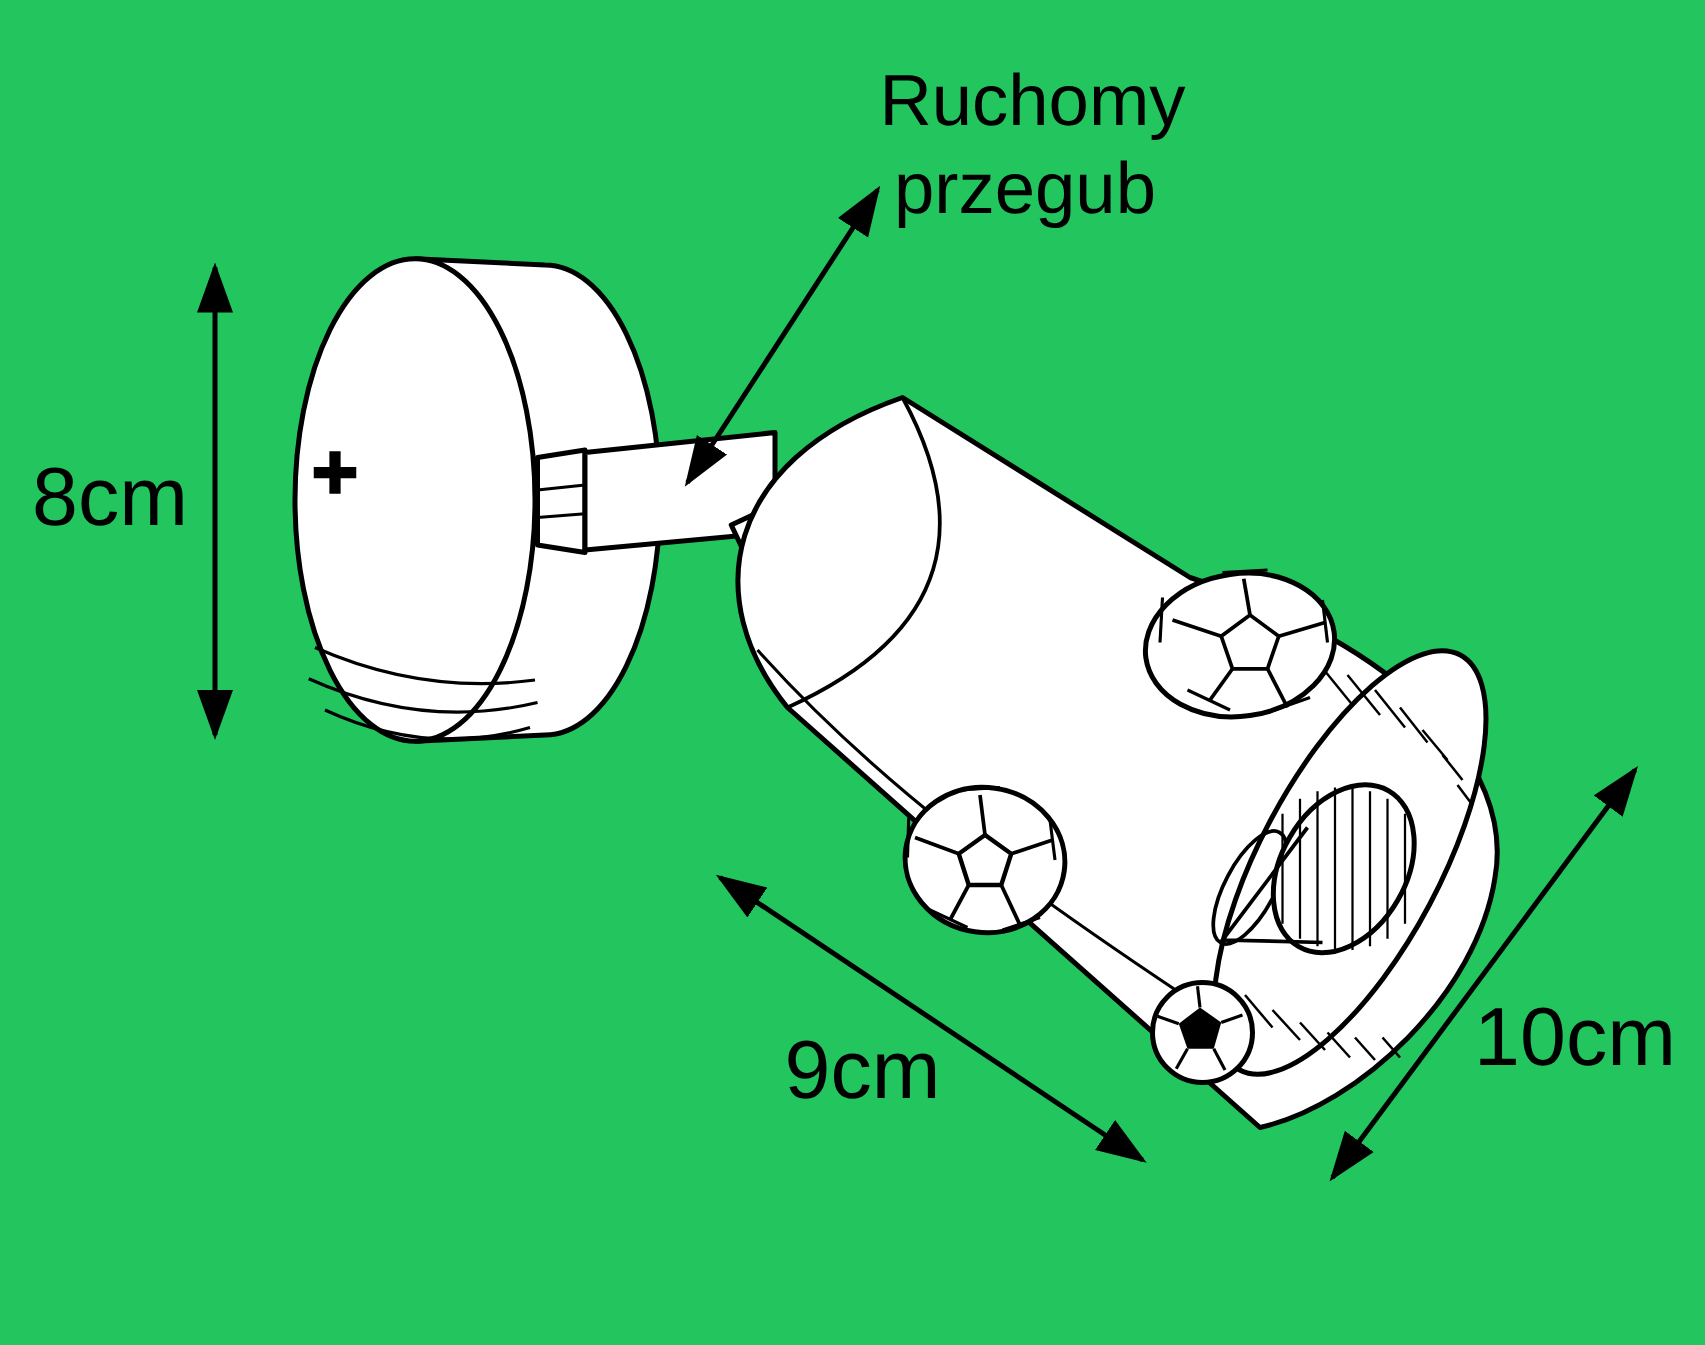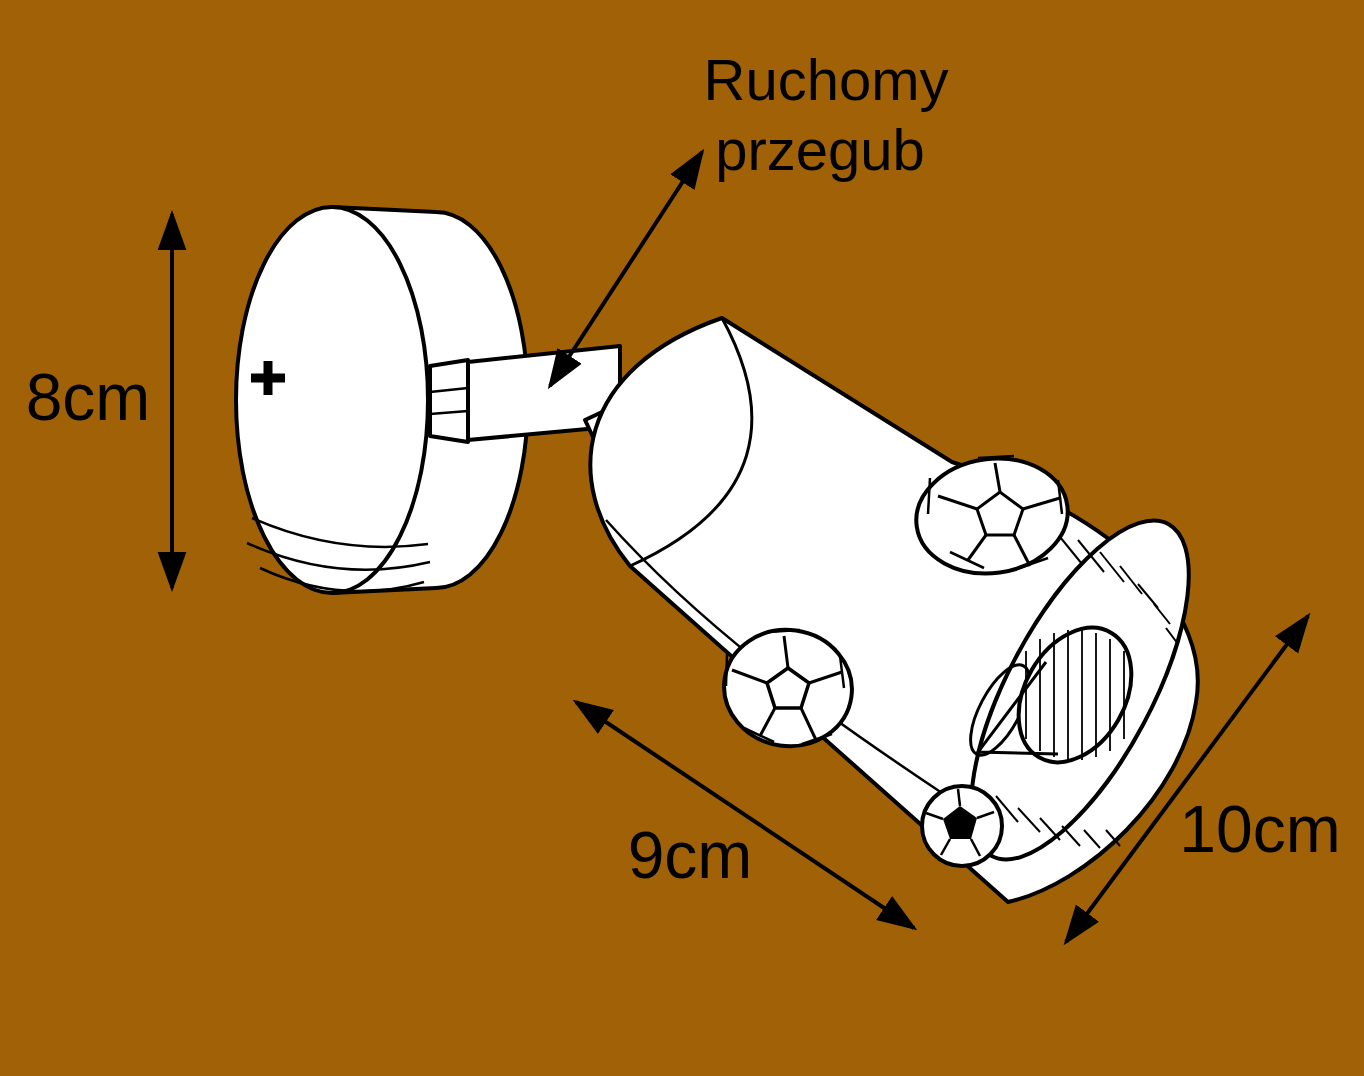--- a/index.html
+++ b/index.html
@@ -1,16 +1,16 @@
 <!DOCTYPE html>
 <html><head>
 <meta charset="utf-8">
 <style>
   html,body{margin:0;padding:0;background:#ffffff;}
-  .stage{position:relative;width:1364px;height:1076px;background:#a16207;overflow:hidden;}
+  .stage{position:relative;width:1364px;height:1076px;background:#22c55e;overflow:hidden;}
   svg{display:block;}
   text{font-family:"Liberation Sans", sans-serif;fill:#000;}
   .dim-label{font-size:66px;}
   .callout-label{font-size:58px;}
   .outline{fill:#ffffff;stroke:#000;stroke-width:4;stroke-linejoin:round;}
   .thin{fill:none;stroke:#000;stroke-width:2.5;}
   .mid{fill:none;stroke:#000;stroke-width:3;}
   .dimline{stroke:#000;stroke-width:4;fill:none;}
 </style>
 </head>

